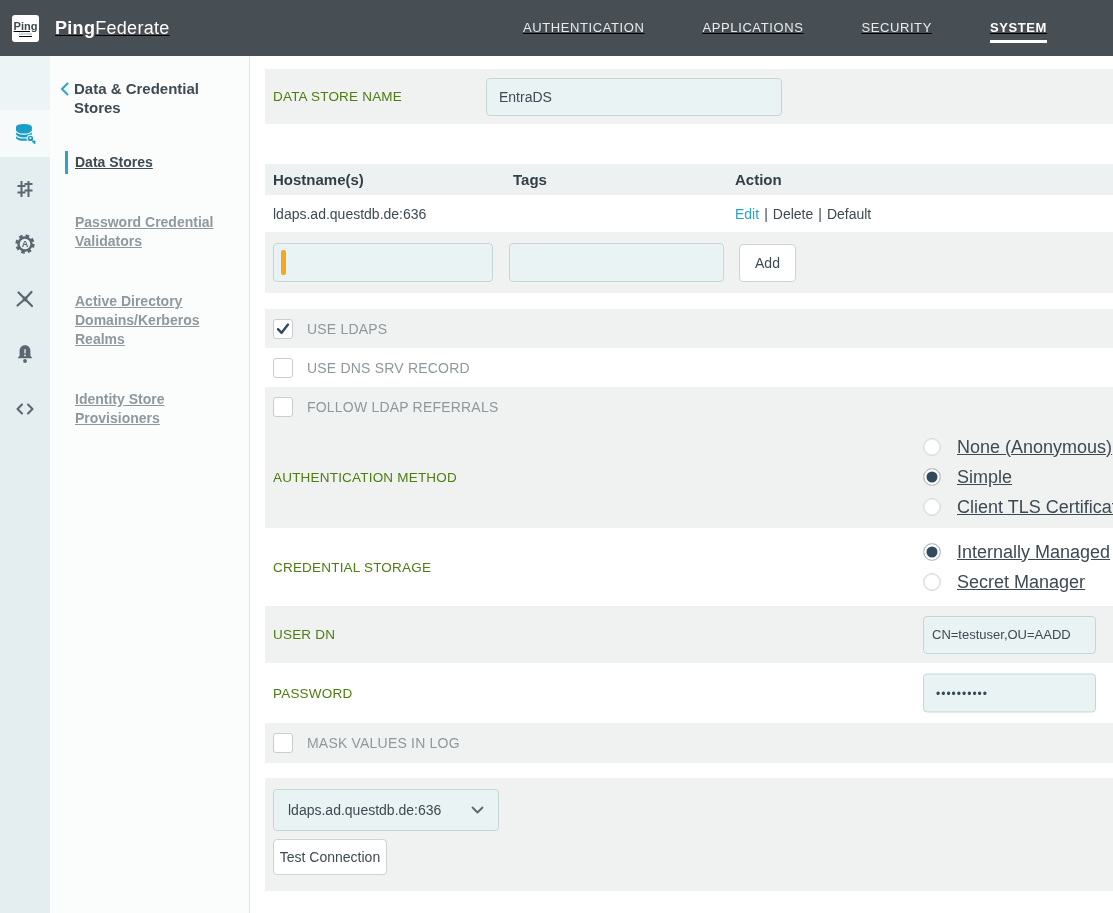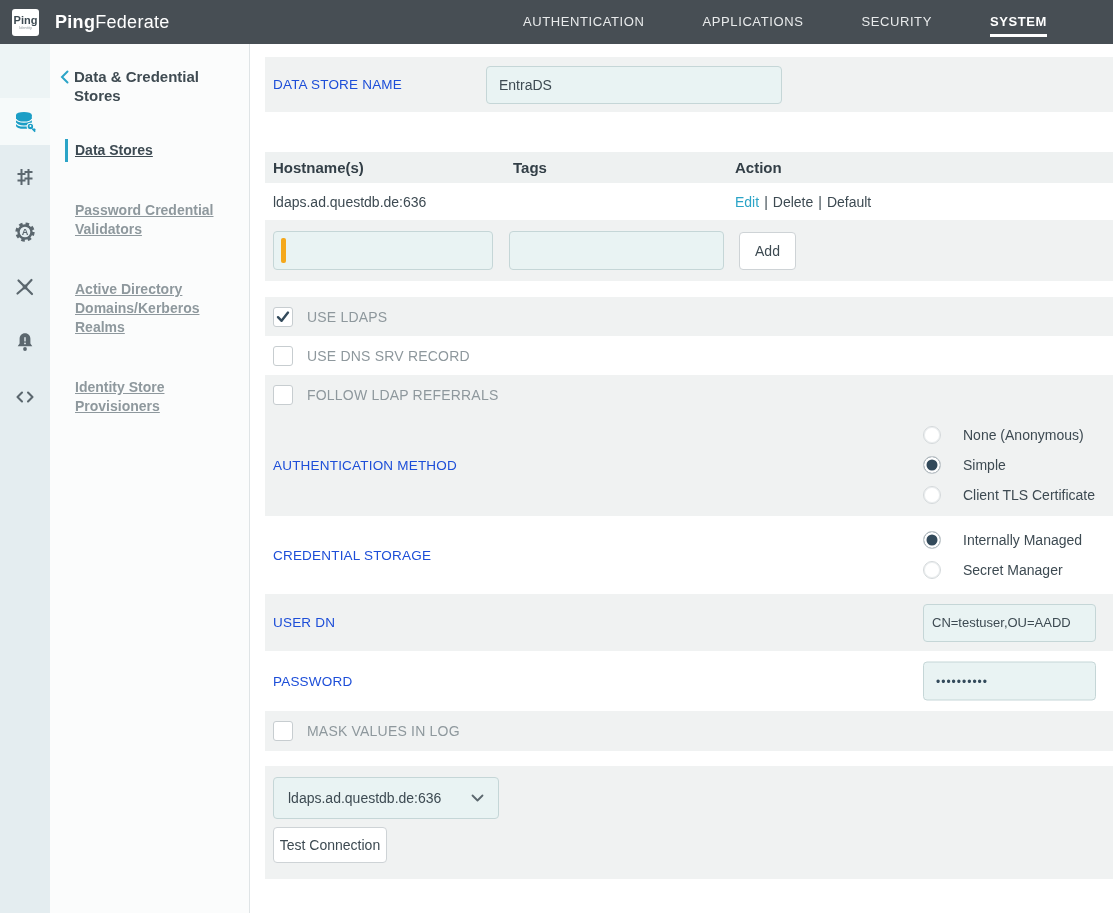--- a/index.html
+++ b/index.html
@@ -1,19 +1,19 @@
 <!DOCTYPE html>
 <html><head>
 <meta charset="utf-8">
 <style>
   * { margin:0; padding:0; box-sizing:border-box; }
   html,body { width:1113px; height:913px; font-family:"Liberation Sans", sans-serif; background:#ffffff; overflow:hidden; }
 
   
-  .topbar { height:44px; background:#474e54; display:flex; align-items:center; padding-left:12px; }
+  .topbar { height:56px; background:#474e54; display:flex; align-items:center; padding-left:12px;text-decoration:underline; }
   .logo-box { width:27px; height:27px; background:#ffffff; border-radius:3px; display:flex; flex-direction:column; align-items:center; justify-content:center; line-height:1; }
   .logo-box .logo-main { font-size:11px; font-weight:bold; color:#3d4a52; }
   .logo-box .logo-sub { font-size:4px; color:#8e989d; }
   .brand { margin-left:16px; font-size:18px; color:#ffffff; letter-spacing:0.3px; }
   .brand b { font-weight:bold; }
   .topnav { margin-left:auto; display:flex; align-items:center; gap:58px; padding-right:66px; }
   .topnav .nav-item { color:#e9ebec; font-size:13px; letter-spacing:0.6px; cursor:pointer; padding:6px 0 5px; border-bottom:3px solid transparent; }
   .topnav .nav-item.active { color:#ffffff; font-weight:bold; border-bottom-color:#ffffff; }
 
   
@@ -34,21 +34,21 @@
   .side-title .t { margin-left:5px; font-size:15px; font-weight:bold; color:#3f4b52; line-height:19px; width:134px; }
   .side-list { margin-top:34px; }
   .side-item { position:relative; padding:2px 18px 2px 25px; margin-bottom:37px; font-size:14px; font-weight:bold; color:#8e989d; line-height:19px; cursor:pointer;text-decoration:underline; }
   .side-item.active { color:#3d4a52; }
   .side-item.active::before { content:""; position:absolute; left:15px; top:0; bottom:0; width:3px; background:#2ba4c7; }
 
   
   .main { flex:1; padding-left:15px; padding-top:13px; }
   .row { position:relative; display:flex; align-items:center; padding-left:8px; }
   .row.gray { background:#f0f2f2; }
-  .row-label { width:213px; flex-shrink:0; color:#1d4ed8; font-size:13.5px; letter-spacing:0.2px; }
+  .row-label { width:213px; flex-shrink:0; color:#4d7c0f; font-size:13.5px; letter-spacing:0.2px; }
   .gap40 { height:40px; } .gap15 { height:15px; } .gap16 { height:16px; }
 
   .ds-row { height:55px; }
   .text-input { background:#e9f3f3; border:1px solid #c5d6d7; border-radius:4px; color:#3d4a52; font-size:14px; font-family:"Liberation Sans", sans-serif; padding:0 12px; outline:none; }
   .ds-input { width:296px; height:38px; }
 
   
   .thead { height:31px; display:flex; align-items:center; background:#eef1f1; padding-left:8px; }
   .th { font-size:15px; font-weight:bold; color:#333f47; }
   .c1 { width:240px; } .c2 { width:222px; } .c3 { flex:1; }
@@ -73,21 +73,21 @@
 
   
   .ldap-row { height:35px; }
   .abs-col { position:absolute; left:658px; top:50%; transform:translateY(-50%); }
   .plain-val { font-size:14px; color:#3d4a52; }
   .auth-row { height:102px; }
   .cred-row { height:78px; }
   .radio-line { display:flex; align-items:center; height:30px; }
   .radio { width:18px; height:18px; border-radius:50%; background:#ffffff; border:1px solid #d4d9db; flex-shrink:0; position:relative; cursor:pointer; box-shadow:inset 0 0 0 1px #eceff0; }
   .radio.sel { background:#334a5b; border-color:#c9cfd2; box-shadow:inset 0 0 0 2.5px #ffffff; }
-  .radio-label { margin-left:22px; font-size:14px; color:#3d4a52; white-space:nowrap; }
+  .radio-label { margin-left:16px; font-size:18px; color:#3d4a52; white-space:nowrap;text-decoration:underline; }
 
   .userdn-row { height:57px; }
   .dn-input { width:173px; height:38px; font-size:13px; padding:0 8px; }
   .pw-row { height:60px; }
   .pw-input { width:173px; height:39px; font-size:12px; letter-spacing:1px; color:#334a5b; }
   .mask-row { height:40px; }
 
   
   .bottom { height:113px; background:#f0f2f2; padding:11px 0 0 8px; }
   .dropdown { width:226px; height:42px; background:#e9f3f3; border:1px solid #c5d6d7; border-radius:4px; display:flex; align-items:center; padding:0 14px; cursor:pointer; }

